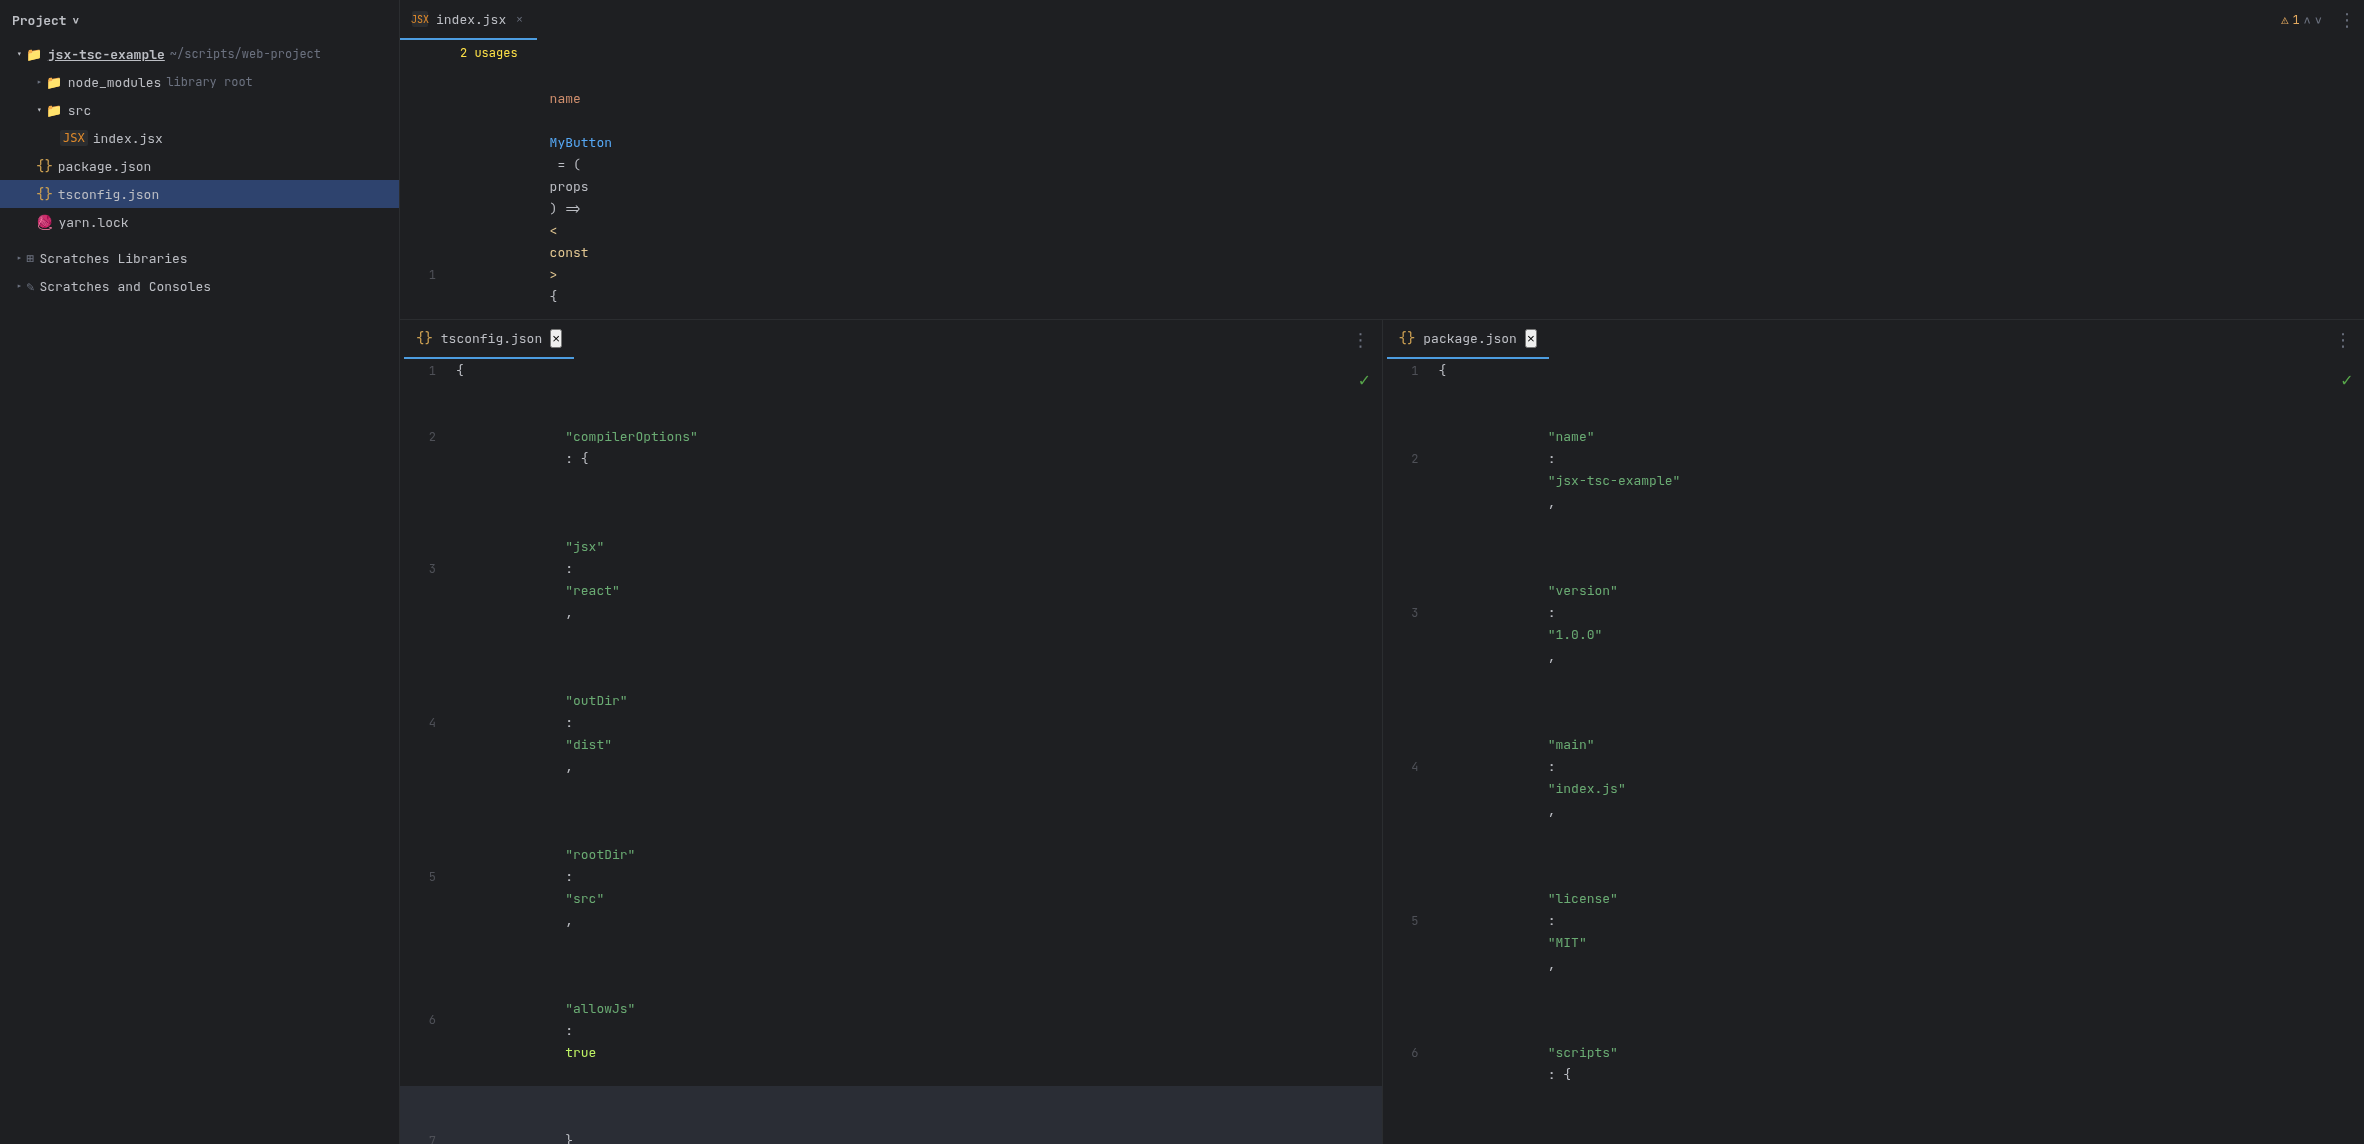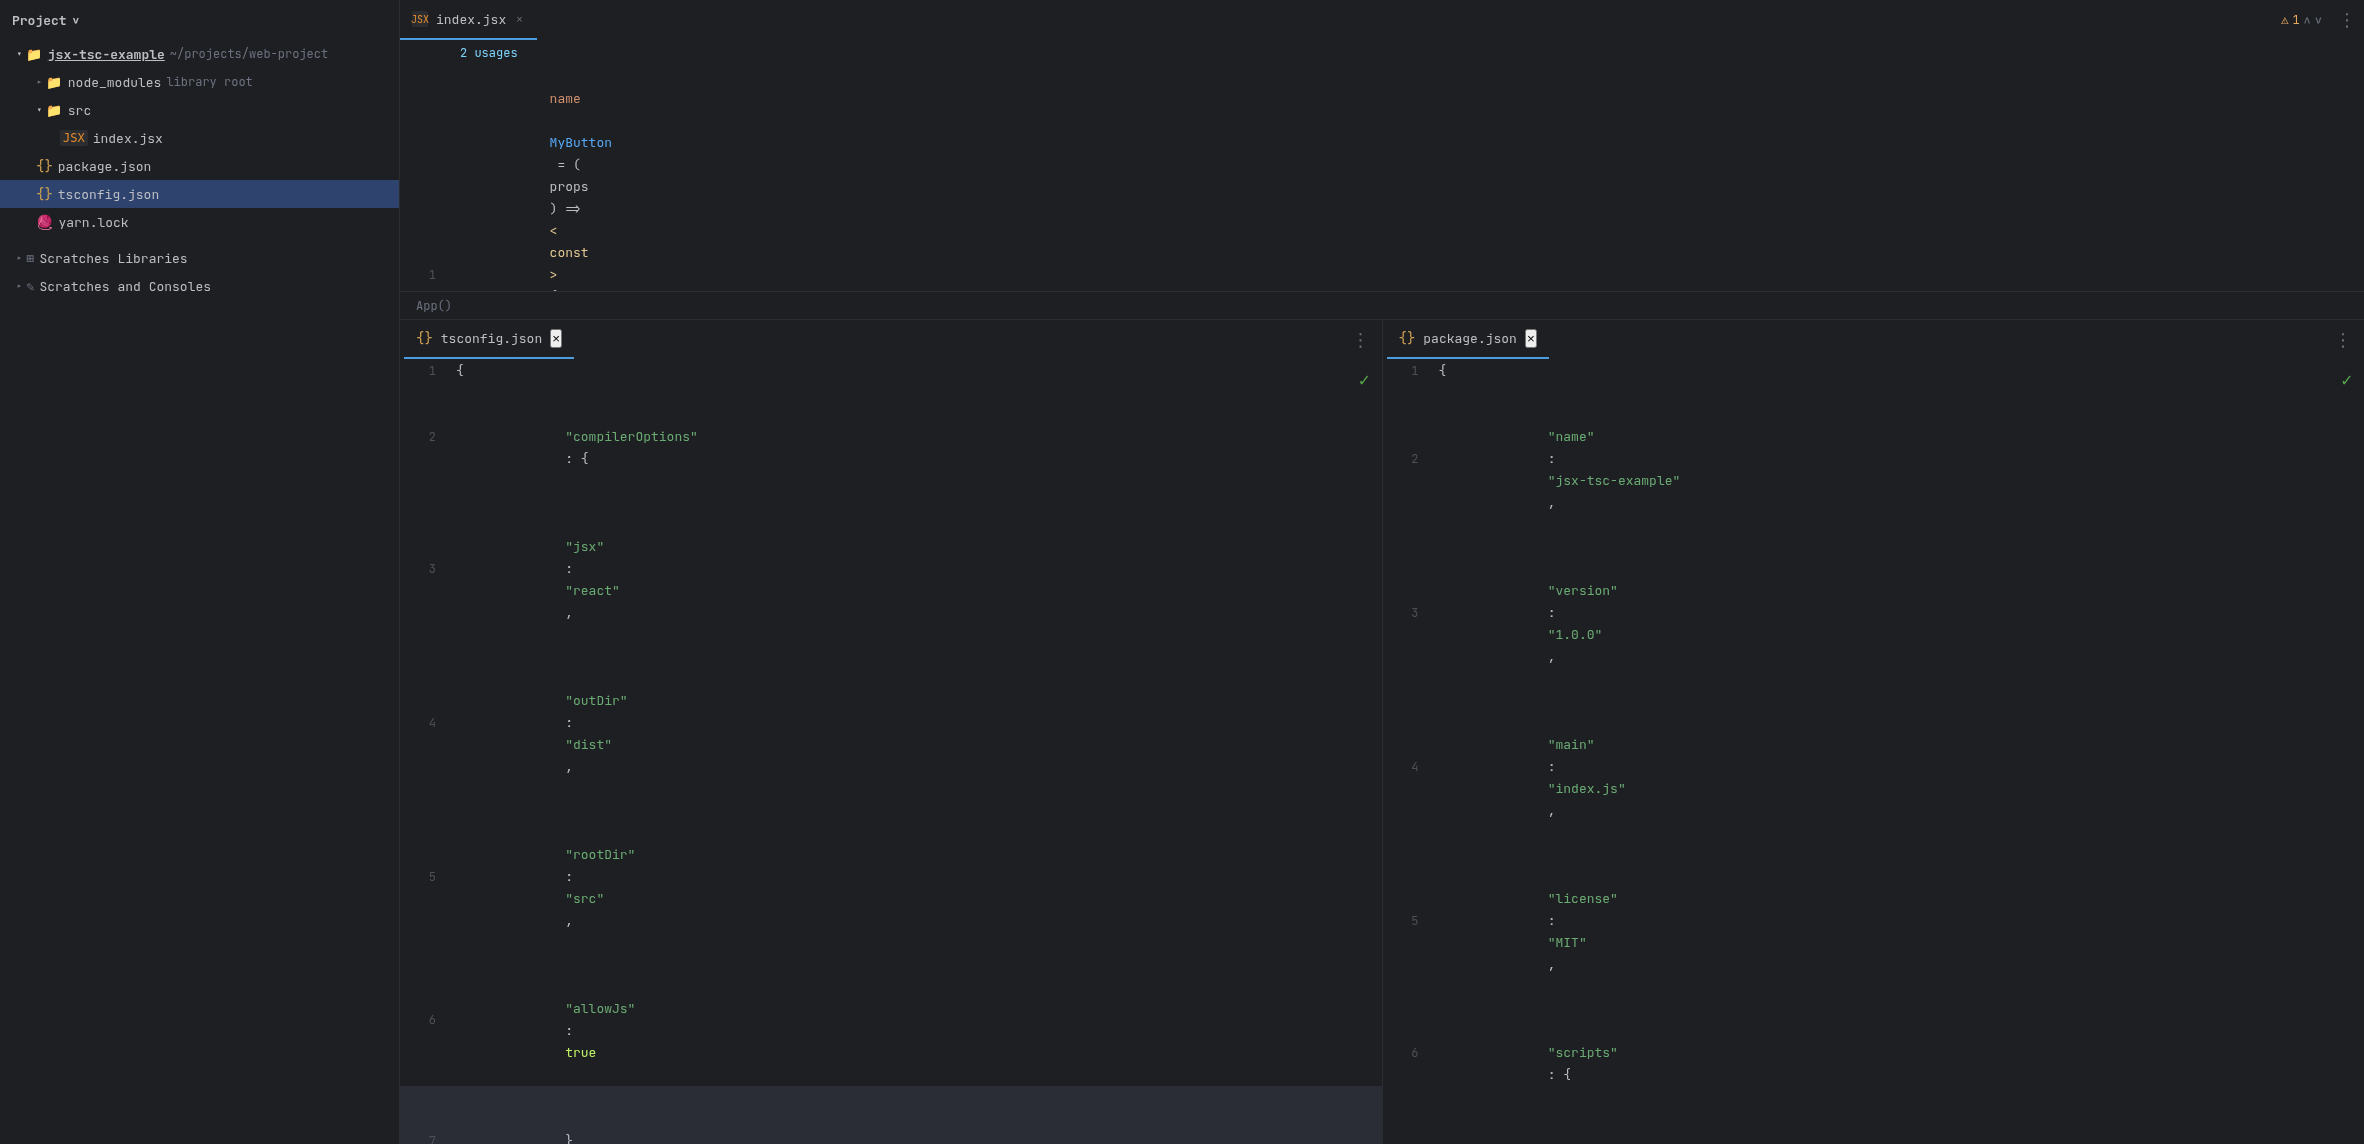--- a/index.html
+++ b/index.html
@@ -150,21 +150,21 @@
     
     .top-editor {
       flex: 0 0 320px;
       display: flex;
       flex-direction: column;
       border-bottom: 1px solid #2b2d30;
       overflow: hidden;
     }
 
     .usage-hint {
-      color: #7dd3fc;
+      color: #fde047;
       font-size: 12px;
       padding: 4px 24px 4px 60px;
       background: #1e1f22;
       height: 26px;
       display: flex;
       align-items: center;
     }
 
     .breadcrumb-bar {
       height: 28px;
@@ -316,21 +316,21 @@
       <span>Project</span>
       <span class="chevron">∨</span>
     </div>
     <div class="tree-container">
 
       <div class="tree-item">
         <span class="indent" style="width:8px"></span>
         <span class="icon" style="color:#bcbec4;margin-right:4px;font-size:11px;">▾</span>
         <span class="icon folder-icon">📁</span>
         <span class="label" style="font-weight:600;text-decoration:underline;">jsx-tsc-example</span>
-        <span class="sublabel">~/projects/web-project</span>
+        <span class="sublabel">~/scripts/web-project</span>
       </div>
 
       <div class="tree-item">
         <span class="indent" style="width:28px"></span>
         <span class="icon" style="color:#6c7280;margin-right:4px;font-size:11px;">▸</span>
         <span class="icon folder-icon">📁</span>
         <span class="label">node_modules</span>
         <span class="sublabel">library root</span>
       </div>
 
@@ -426,23 +426,20 @@
             
             
             
             
             
           </span>
         </div>
 
       </div>
 
-      <div class="breadcrumb-bar">
-        <span>App()</span>
-      </div>
     </div>
 
     <div class="bottom-editors">
 
       <div class="split-editor">
         <div class="split-tab-bar">
           <div class="split-tab">
             <span class="tab-icon" style="color:#cb9f52;font-size:14px;">{}</span>
             <span>tsconfig.json</span>
             <button class="close-btn">×</button>

